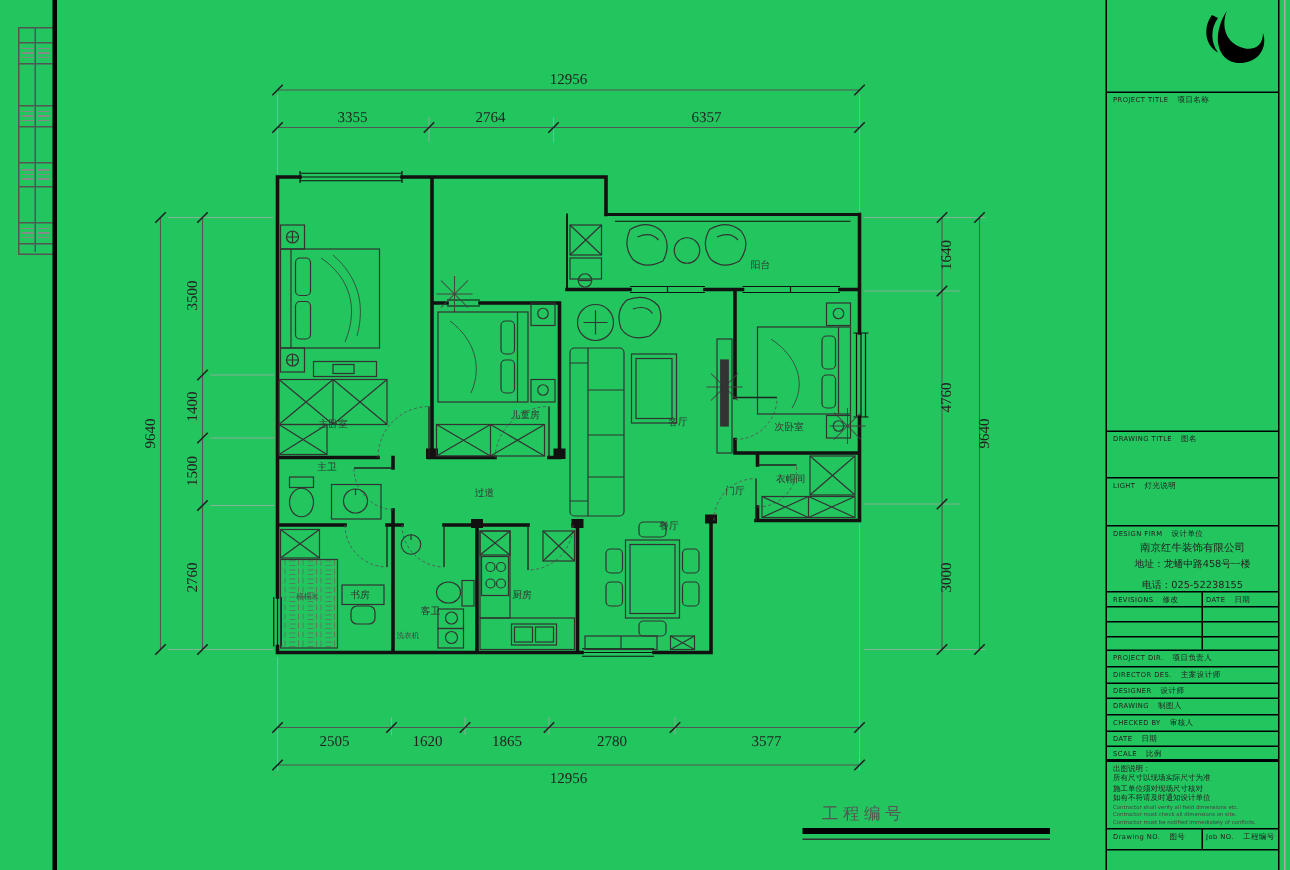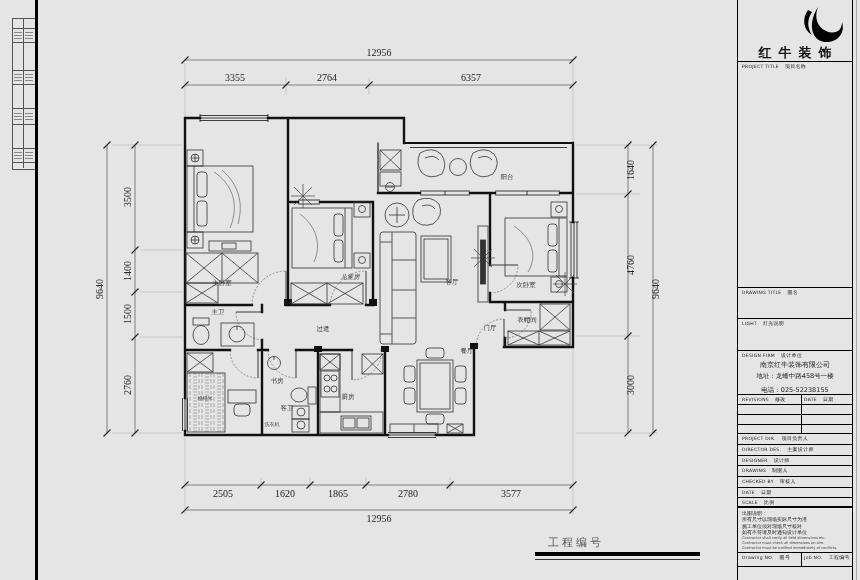--- a/index.html
+++ b/index.html
@@ -1,16 +1,16 @@
 <!DOCTYPE html>
 <html><head>
 <meta charset="utf-8">
 <style>
   html,body{margin:0;padding:0;background:#fff;}
-  #sheet{position:relative;width:860px;height:580px;background:#e5e5e5;overflow:hidden;
+  #sheet{position:relative;width:860px;height:580px;background:#22c55e;overflow:hidden;
          font-family:"DejaVu Sans",sans-serif;color:#111;}
   .abs{position:absolute;}
   
   #edge-thick{left:35px;top:0;width:2.5px;height:580px;background:#000;}
   #edge-frame{left:12px;top:18px;width:23px;height:150px;border:0.8px solid #555;}
   .edge-h{left:12px;width:23px;height:0;border-top:0.8px solid #555;}
   .edge-v{left:23px;width:0;border-left:0.8px solid #555;}
   .smudge{width:8px;height:9px;background:repeating-linear-gradient(0deg,#888 0 1px,transparent 1px 3px);}
   
   #titleblock{left:737px;top:0;width:114px;height:580px;border-left:1px solid #000;border-right:1.5px solid #000;}
@@ -333,41 +333,40 @@
         <rect x="187" y="353" width="26" height="19"></rect>
           <path d="M187,353 L213,372 M213,353 L187,372"></path>
         <rect x="187" y="373" width="38" height="59" fill="url(#weave)"></rect>
         <rect x="228" y="390" width="28" height="13"></rect>
           <rect x="234" y="404" width="16" height="12" rx="4"></rect>
       </g>
     </g>
   </svg>
 
   <span class="room-label" style="left:222px;top:283px;">主卧室</span>
-  <span class="room-label" style="left:350px;top:277px;font-style:italic;">儿童房</span>
+  <span class="room-label" style="left:350px;top:277px;">儿童房</span>
   <span class="room-label" style="left:452px;top:282px;">客厅</span>
   <span class="room-label" style="left:507px;top:177px;">阳台</span>
   <span class="room-label" style="left:526px;top:285px;">次卧室</span>
   <span class="room-label" style="left:527px;top:320px;">衣帽间</span>
   <span class="room-label" style="left:490px;top:328px;">门厅</span>
   <span class="room-label" style="left:323px;top:329px;">过道</span>
-  <span class="room-label" style="left:467px;top:351px;">餐厅</span>
+  <span class="room-label" style="left:446px;top:351px;">餐厅</span>
   <span class="room-label" style="left:348px;top:397px;">厨房</span>
   <span class="room-label" style="left:218px;top:312px;">主卫</span>
   <span class="room-label" style="left:287px;top:408px;">客卫</span>
-  <span class="room-label" style="left:240px;top:381px;margin-left:37px;">书房</span>
+  <span class="room-label" style="left:240px;top:397px;">书房</span>
   <span class="room-label small" style="left:205px;top:398px;">榻榻米</span>
   <span class="room-label small" style="left:272px;top:424px;">洗衣机</span>
 
   <div class="abs" id="titleblock">
     <svg class="tb" style="top:4px;left:30px;" width="54" height="42" viewBox="0 0 54 42">
       <path d="M10,6 C4,14 5,26 14,31 C9,24 9,15 14,8 Z" fill="#000"></path>
       <path d="M20,3 C16,13 19,23 28,27 C37,31 44,27 44,18 C47,27 42,37 30,38 C18,39 11,28 15,14 C16,10 18,6 20,3 Z" fill="#000"></path>
     </svg>
-    <div class="tb brand" style="top:44px;">红牛装饰</div>
     <div class="tb tb-line" style="top:61px;"></div>
     <div class="tb tb-tiny" style="top:63px;">
       <span>PROJECT TITLE</span><span class="cn">项目名称</span>
     </div>
     <div class="tb tb-line" style="top:287px;"></div>
     <div class="tb tb-tiny" style="top:289px;">
       <span>DRAWING TITLE</span><span class="cn">图名</span>
     </div>
     <div class="tb tb-line" style="top:318px;"></div>
     <div class="tb tb-tiny" style="top:320px;">

